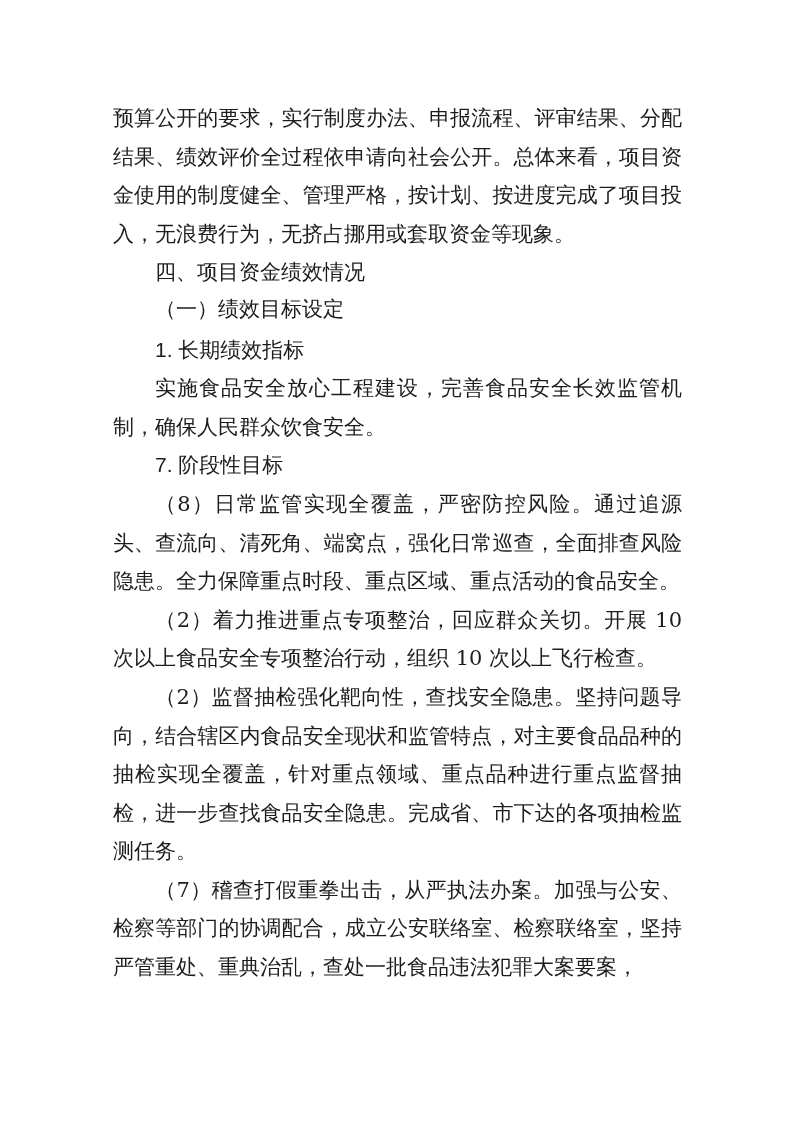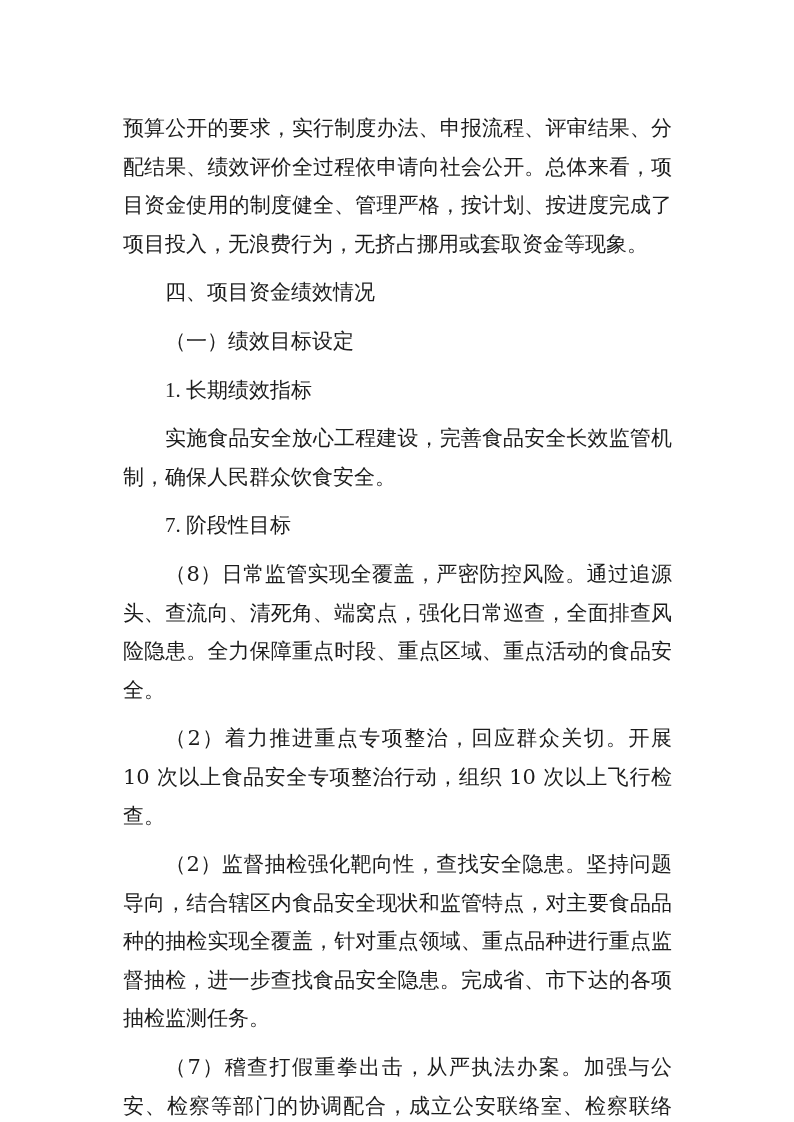--- a/index.html
+++ b/index.html
@@ -12,21 +12,21 @@
     width: 794px;
     height: 1122px;
     margin: 0 auto;
     background: #ffffff;
     overflow: hidden;
     box-sizing: border-box;
     padding: 99px 112px 0 113px;
     color: #1c1c1c;
   }
   .doc p, .doc h2, .doc h3, .doc h4 {
-    margin: 10px;
+    margin: 0;
     padding: 0;
     font-size: 21px;
     line-height: 38.6px;
     text-align: justify;
     text-justify: inter-character;
     color: #1c1c1c;
     font-weight: normal;
   }
   
   .p-body {
@@ -38,28 +38,28 @@
   }
   
   .h-hei {
     font-family: Liberation Sans, sans-serif;
     font-weight: bold;
     text-indent: 2em;
     text-align: left;
   }
   
   .h-kai {
-    font-family: Liberation Serif, serif;
+    font-family: Liberation Mono, monospace;
     font-weight: bold;
     text-indent: 2em;
     text-align: left;
   }
   
   .h-num {
-    font-family: Liberation Serif, serif;
+    font-family: Liberation Sans, sans-serif;
     font-weight: bold;
     text-indent: 2em;
     text-align: left;
   }
 </style>
 </head>
 <body>
 
 <div class="page">
   <div class="doc">

